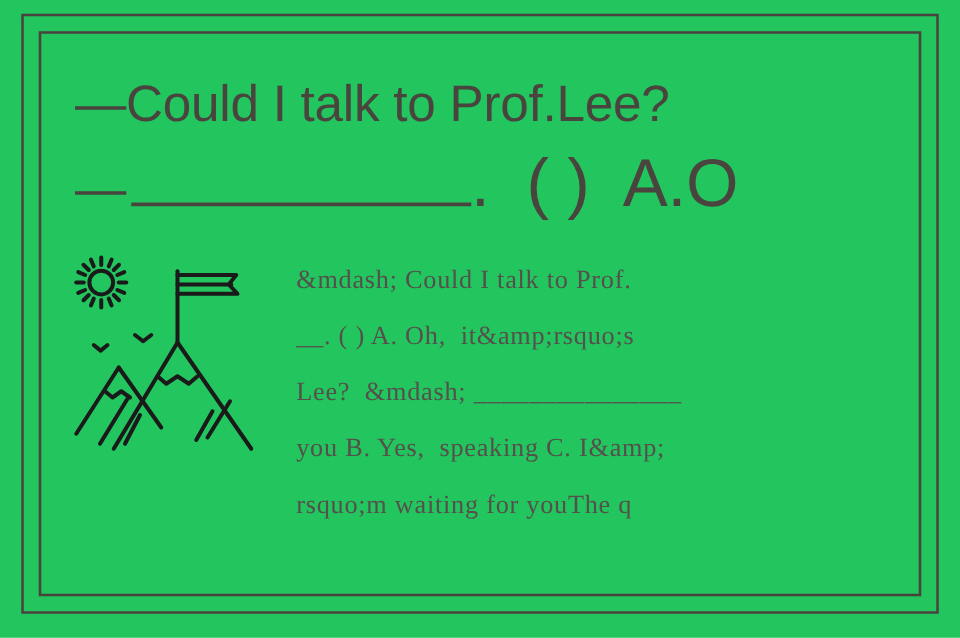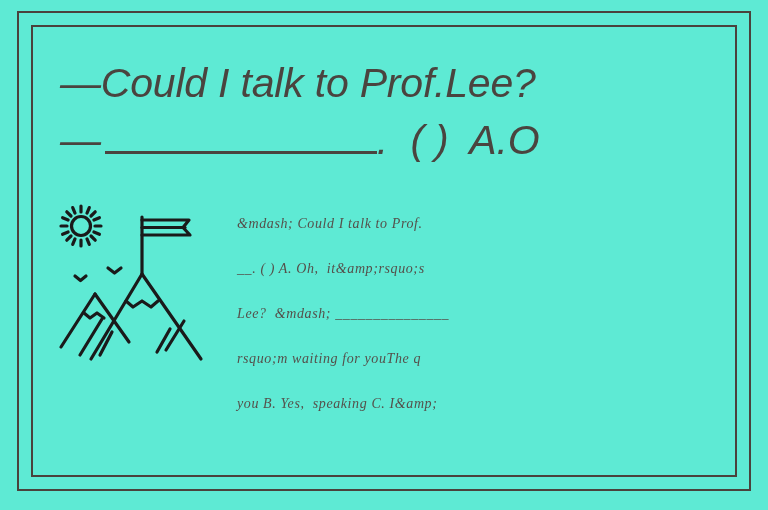--- a/index.html
+++ b/index.html
@@ -11,23 +11,22 @@
     height: 510px;
     background: #faf8f3;
     font-family: "Liberation Sans", sans-serif;
     overflow: hidden;
   }
 
   .page {
     position: relative;
     width: 768px;
     height: 510px;
-    background: #5eead4;
-    box-sizing: border-box;
-    font-style: italic;
+    background: #22c55e;
+    box-sizing: border-box;
   }
 
   
   .frame-outer {
     position: absolute;
     left: 17px;
     top: 11px;
     width: 734px;
     height: 480px;
     border: 2px solid #4a423c;
@@ -81,21 +80,21 @@
     margin-right: 2px;
   }
   .title-blank {
     display: inline-block;
     width: 272px;
     border-bottom: 3px solid #4a443f;
     height: 30px;
     margin: 0 0 0 2px;
   }
   .title-tail {
-    font-size: 41px;
+    font-size: 54px;
     color: #4a443f;
     white-space: pre;
   }
 
   
   .lower {
     position: absolute;
     left: 22px;
     top: 168px;
     width: 660px;
@@ -115,21 +114,21 @@
     height: 170px;
   }
 
   .paragraph {
     flex: 1 1 auto;
     padding-left: 12px;
     padding-top: 8px;
   }
   .para-line {
     font-family: "Liberation Serif", serif;
-    font-size: 14px;
+    font-size: 21px;
     color: #55504b;
     line-height: 45px;
     letter-spacing: 0.6px;
     white-space: pre;
   }
 </style>
 </head>
 <body>
 
 <div class="page">
@@ -204,19 +203,19 @@
             <line x1="117" y1="132" x2="104" y2="155"></line>
             <line x1="131" y1="124" x2="113" y2="153"></line>
           </g>
         </svg>
       </div>
 
       <div class="paragraph">
         <div class="para-line">&amp;mdash; Could I talk to Prof.</div>
         <div class="para-line">__. ( ) A. Oh,  it&amp;amp;rsquo;s</div>
         <div class="para-line">Lee?  &amp;mdash; _______________</div>
+        <div class="para-line">you B. Yes,  speaking C. I&amp;amp;</div>
         <div class="para-line">rsquo;m waiting for youThe q</div>
-        <div class="para-line">you B. Yes,  speaking C. I&amp;amp;</div>
       </div>
 
     </div>
   </div>
 </div>
 
 </body></html>

